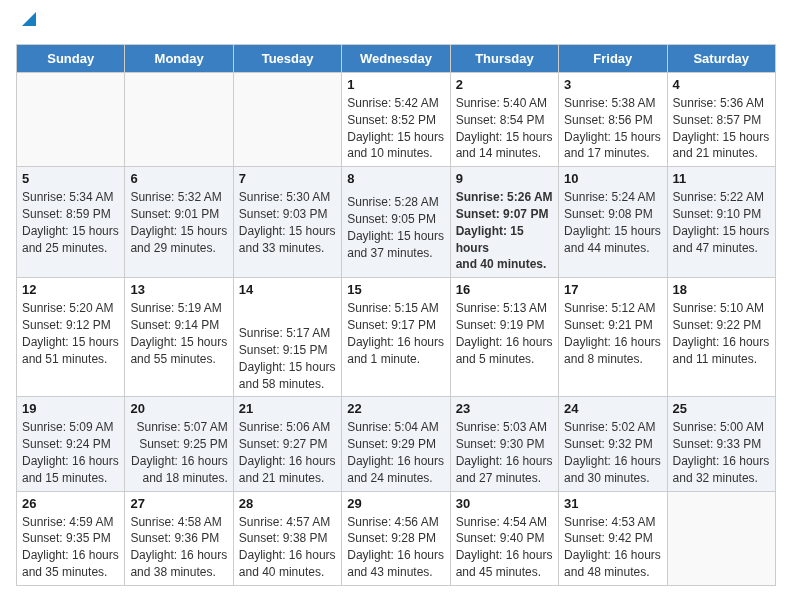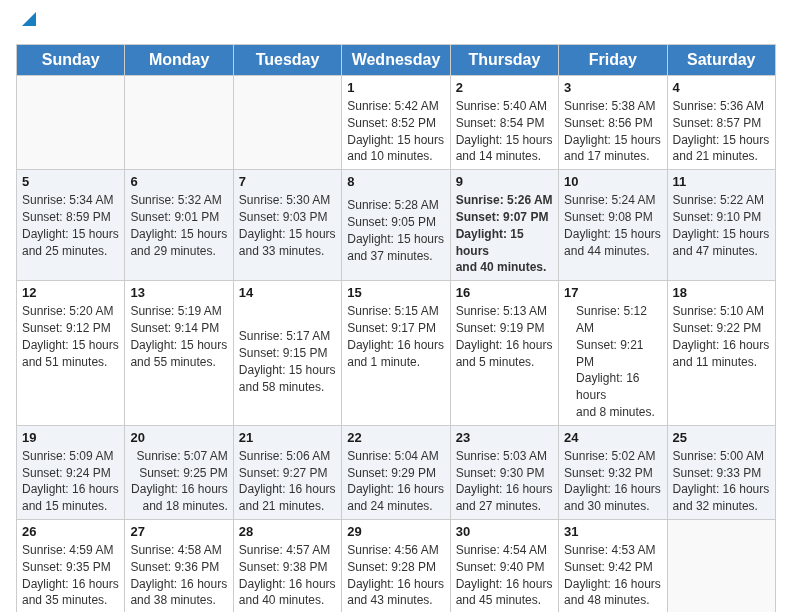--- a/index.html
+++ b/index.html
@@ -40,21 +40,21 @@
     .calendar {
       width: 100%;
       border-collapse: collapse;
       font-size: 11px;
     }
     .calendar th {
       background: #3a7fc1;
       color: #fff;
       text-align: center;
       padding: 6px 4px;
-      font-size: 16px;
+      font-size: 13px;
       border: 1px solid #ccc;
     }
     .calendar td {
       border: 1px solid #ccc;
       vertical-align: top;
       padding: 4px 5px;
       width: calc(100% / 7);
       min-height: 80px;
       height: 85px;
     }
@@ -225,21 +225,21 @@
         </td>
         <td class="row-white">
           <span class="day-num">16</span>
           <div class="day-info" style="white-space: pre-line;">Sunrise: 5:13 AM
 Sunset: 9:19 PM
 Daylight: 16 hours
 and 5 minutes.</div>
         </td>
         <td class="row-white">
           <span class="day-num">17</span>
-          <div class="day-info" style="white-space: pre-line; margin-left: 12px;">Sunrise: 5:12 AM
+          <div class="day-info" style="white-space: pre-line;">Sunrise: 5:12 AM
 Sunset: 9:21 PM
 Daylight: 16 hours
 and 8 minutes.</div>
         </td>
         <td class="row-white">
           <span class="day-num">18</span>
           <div class="day-info" style="white-space: pre-line;">Sunrise: 5:10 AM
 Sunset: 9:22 PM
 Daylight: 16 hours
 and 11 minutes.</div>

